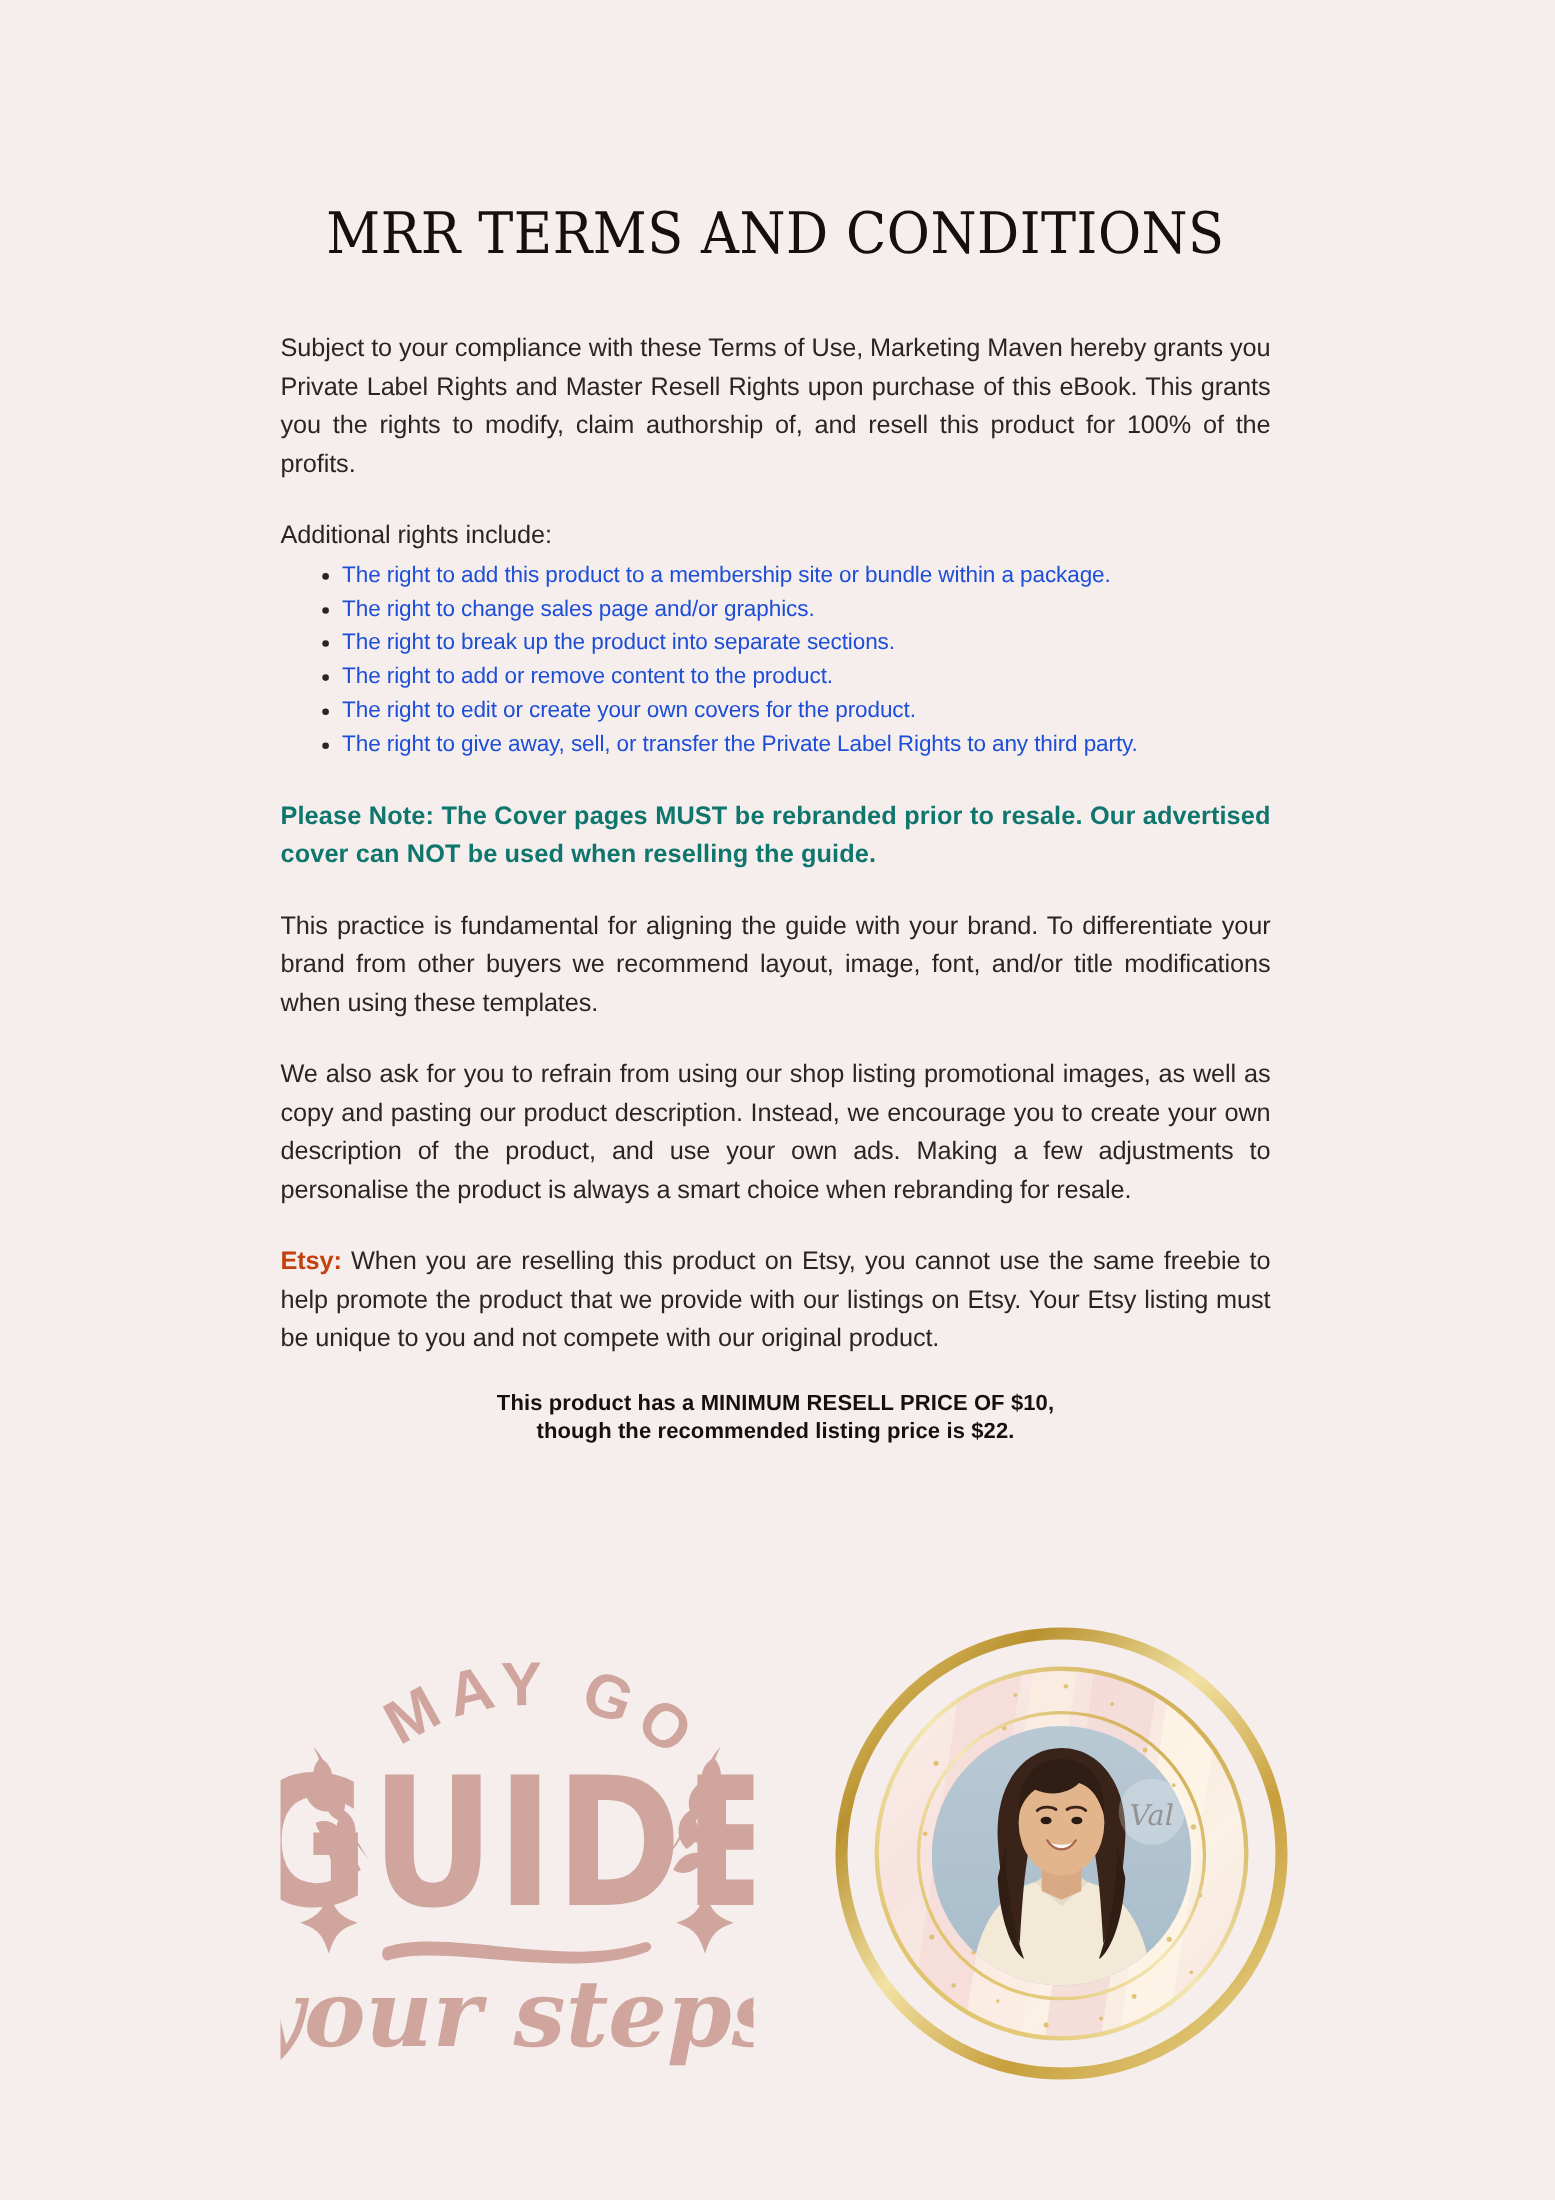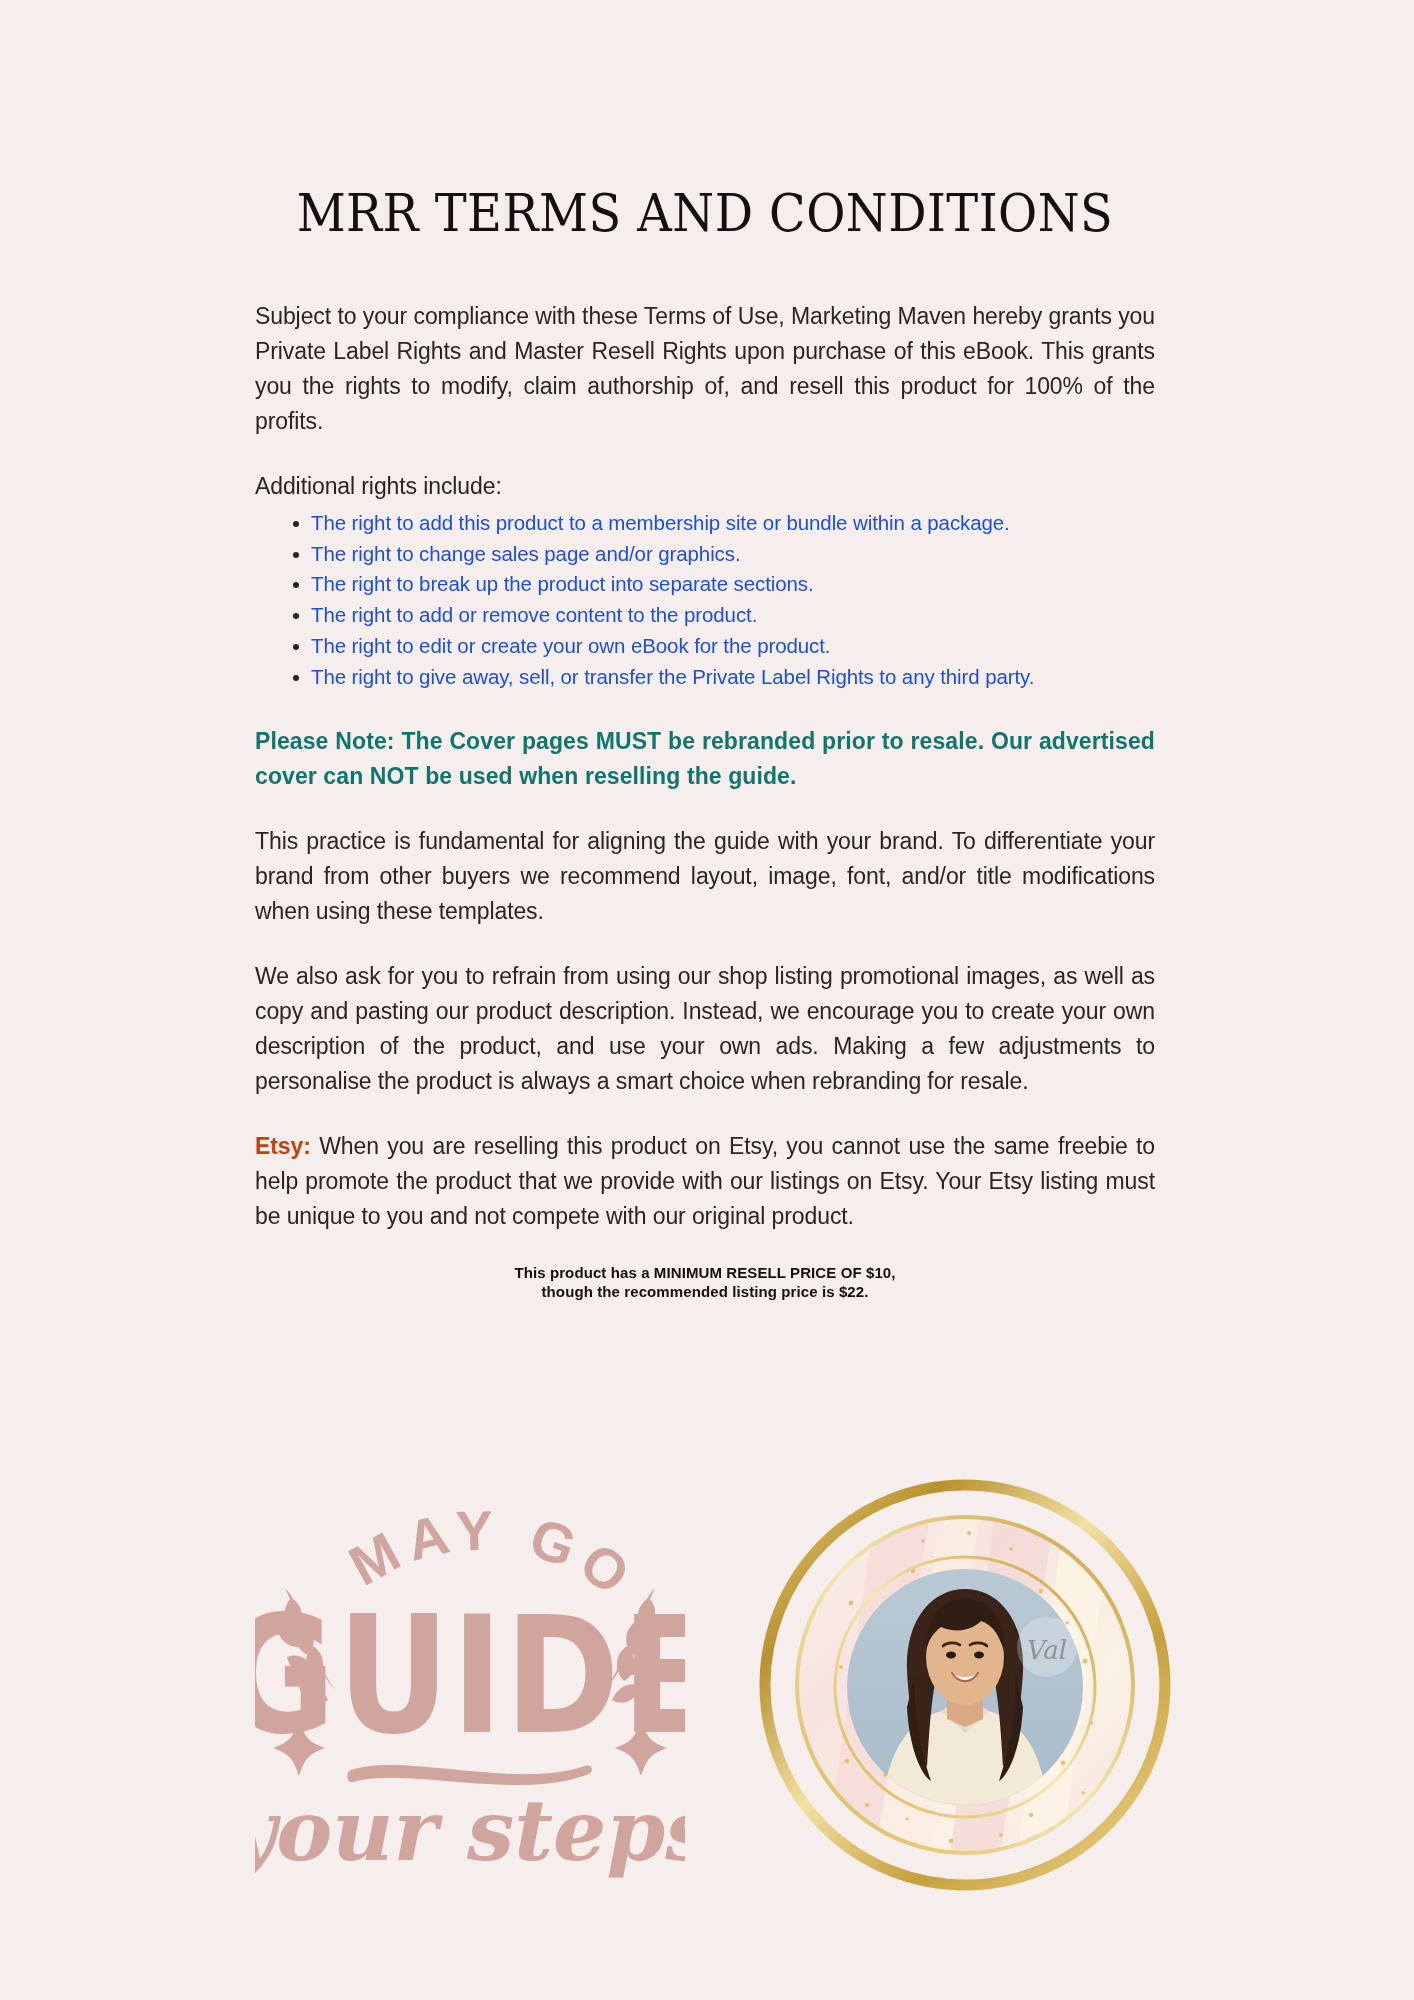--- a/index.html
+++ b/index.html
@@ -86,21 +86,21 @@
     width: 6px;
     height: 6px;
     border-radius: 50%;
     background: #2a2422;
   }
 
   
   .price-note {
     text-align: center;
     font-weight: bold;
-    font-size: 15px;
+    font-size: 20px;
     line-height: 1.25;
     color: #14100f;
     margin: 26px 0 0 0;
     letter-spacing: 0.1px;
   }
 
   
   .graphics {
     position: absolute;
     left: 255px;
@@ -138,21 +138,21 @@
 
     <p class="para">Subject to your compliance with these Terms of Use, Marketing Maven hereby grants you Private Label Rights and Master Resell Rights upon purchase of this eBook. This grants you the rights to modify, claim authorship of, and resell this product for 100% of the profits.</p>
 
     <p class="para tight">Additional rights include:</p>
 
     <ul class="rights">
       <li>The right to add this product to a membership site or bundle within a package.</li>
       <li>The right to change sales page and/or graphics.</li>
       <li>The right to break up the product into separate sections.</li>
       <li>The right to add or remove content to the product.</li>
-      <li>The right to edit or create your own eBook for the product.</li>
+      <li>The right to edit or create your own covers for the product.</li>
       <li>The right to give away, sell, or transfer the Private Label Rights to any third party.</li>
     </ul>
 
     <p class="para bold">Please Note: The Cover pages MUST be rebranded prior to resale. Our advertised cover can NOT be used when reselling the guide.</p>
 
     <p class="para">This practice is fundamental for aligning the guide with your brand. To differentiate your brand from other buyers we recommend layout, image, font, and/or title modifications when using these templates.</p>
 
     <p class="para">We also ask for you to refrain from using our shop listing promotional images, as well as copy and pasting our product description. Instead, we encourage you to create your own description of the product, and use your own ads. Making a few adjustments to personalise the product is always a smart choice when rebranding for resale.</p>
 
     <p class="para"><b>Etsy:</b><span> When you are reselling this product on Etsy, you cannot use the same freebie to help promote the product that we provide with our listings on Etsy. Your Etsy listing must be unique to you and not compete with our original product.</span></p>

